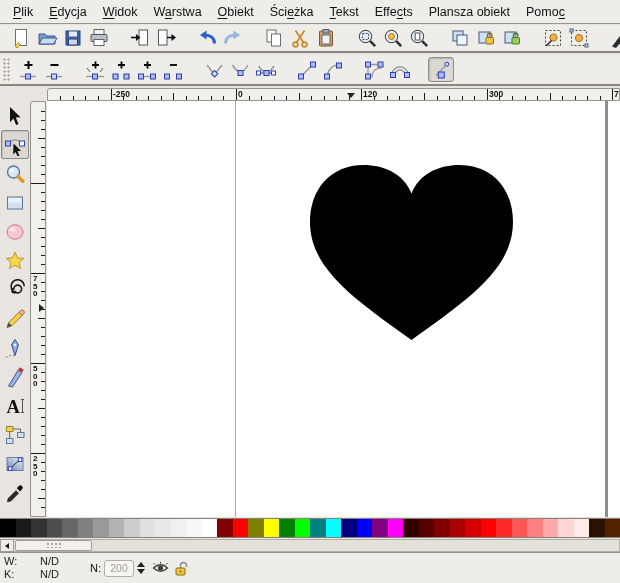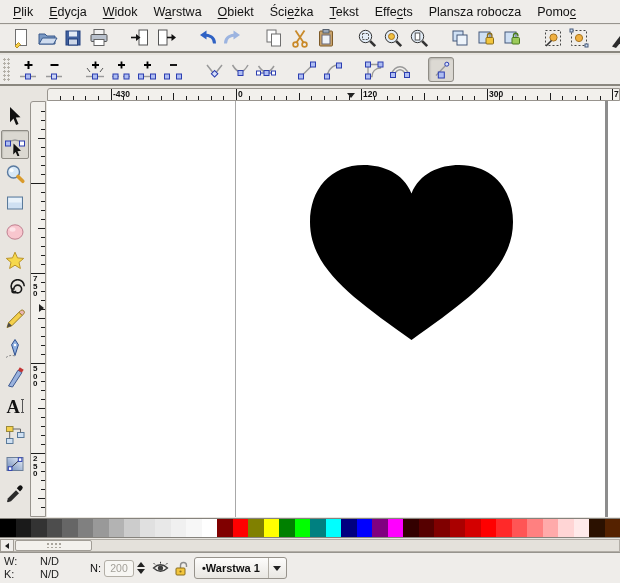--- a/index.html
+++ b/index.html
@@ -82,21 +82,21 @@
 
   <div class="menubar">
       <div class="menu-item"><u>P</u>lik</div>
       <div class="menu-item"><u>E</u>dycja</div>
       <div class="menu-item"><u>W</u>idok</div>
       <div class="menu-item">W<u>a</u>rstwa</div>
       <div class="menu-item"><u>O</u>biekt</div>
       <div class="menu-item">Ści<u>e</u>żka</div>
       <div class="menu-item"><u>T</u>ekst</div>
       <div class="menu-item">Effe<u>c</u>ts</div>
-      <div class="menu-item">Plansza robocza</div>
+      <div class="menu-item">Plansza obiekt</div>
       <div class="menu-item">Pomo<u>c</u></div>
     </div>
 
   <div class="toolbar" id="tb-main">
     <div class="grip"></div>
   <div class="tb-group">
         <div class="tb-btn">
           <svg width="22" height="22" viewBox="0 0 22 22">
             <rect x="5.5" y="2.5" width="11" height="16" fill="#fff" stroke="#6f6f6f"></rect>
             <path d="M5 19l3.5-3.5 2 2L7 21z" fill="#f6d04b" stroke="#b9911f"></path>
@@ -407,21 +407,21 @@
         <div class="htick" style="height: 4px; left: 451.445px;"></div>
         <div class="htick" style="height: 4px; left: 463.99px;"></div>
         <div class="htick" style="height: 4px; left: 476.535px;"></div>
         <div class="htick" style="height: 4px; left: 489.08px;"></div>
         <div class="htick" style="height: 7px; left: 501.625px;"></div>
         <div class="htick" style="height: 4px; left: 514.17px;"></div>
         <div class="htick" style="height: 4px; left: 526.715px;"></div>
         <div class="htick" style="height: 4px; left: 539.26px;"></div>
         <div class="htick" style="height: 4px; left: 551.805px;"></div>
         <div class="htick" style="height: 12px; left: 564.35px;"></div>
-        <span class="hlabel" style="left: 65px;">-430</span>
+        <span class="hlabel" style="left: 65px;">-250</span>
         <span class="hlabel" style="left: 190px;">0</span>
         <span class="hlabel" style="left: 315px;">120</span>
         <span class="hlabel" style="left: 441px;">300</span>
         <span class="hlabel" style="left: 566px;">750</span>
         <div class="hmarker" style="left: 299px;"></div>
       </div>
     <div class="vruler">
         <div class="vtick" style="width: 4px; top: 414px;"></div>
         <div class="vtick" style="width: 4px; top: 405px;"></div>
         <div class="vtick" style="width: 7px; top: 396px;"></div>
@@ -662,22 +662,15 @@
         <path d="M3 3.5 L1.5 2 M8.5 2.5 V0.8 M14 3.5 L15.5 2" stroke="#3c3c3c" stroke-width="1"></path>
       </svg>
     </div>
     <div class="sb-icon">
       <svg width="13" height="15" viewBox="0 0 13 15">
         <path d="M5.5 7 V4.5 A3 3 0 0 1 11.5 4.5 V6" fill="none" stroke="#8b8b8b" stroke-width="1.4"></path>
         <rect x="1" y="7" width="9" height="7" rx="1" fill="#f2c53d" stroke="#8a6d1d"></rect>
         <circle cx="5.5" cy="10.5" r="1.1" fill="#8a6d1d"></circle>
       </svg>
     </div>
-    <div class="layer-combo">
-      <span class="layer-name"><span>•</span><span>Warstwa 1</span></span>
-      <div class="layer-sep"></div>
-      <div class="layer-arrow">
-          <div class="tri"></div>
-        </div>
-    </div>
   </div>
 
 </div>
 
 </body></html>

